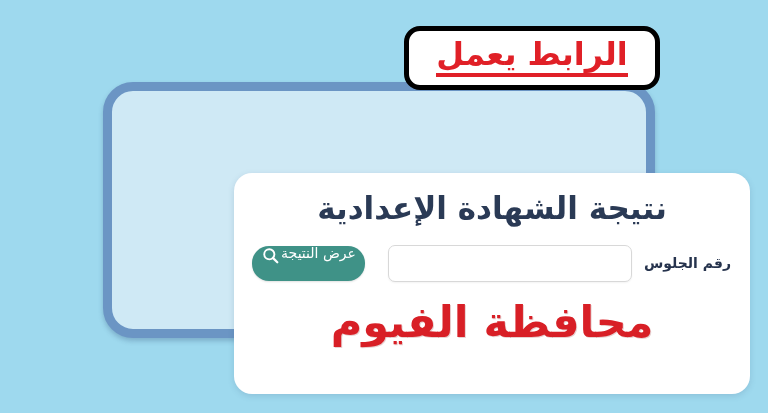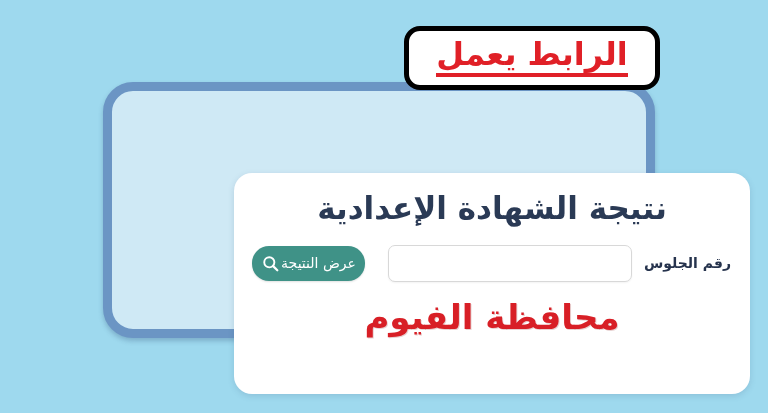--- a/index.html
+++ b/index.html
@@ -113,21 +113,20 @@
     width: 113px;
     height: 35px;
     background: #3f9287;
     border: none;
     border-radius: 17px;
     color: #ffffff;
     font-size: 14px;
     font-weight: normal;
     display: flex;
     flex-direction: row;
-    align-items: center;
     justify-content: center;
     gap: 1px;
     cursor: pointer;
     direction: rtl;
     padding: 0;
     font-family: "DejaVu Sans", "Liberation Sans", sans-serif;
     box-shadow: 0 1px 2px rgba(0,0,0,0.12);
   }
   #view-result-button .btn-label {
     white-space: nowrap;
@@ -142,21 +141,21 @@
   }
 
   
   #governorate {
     position: absolute;
     left: 0;
     top: 126px;
     width: 100%;
     text-align: center;
     color: #d81f26;
-    font-size: 34px;
+    font-size: 43px;
     font-weight: bold;
     line-height: 1.1;
     white-space: nowrap;
     direction: rtl;
     text-shadow: 1px 1px 0 rgba(120,0,0,0.18);
   }
 
   
   #link-badge {
     position: absolute;

